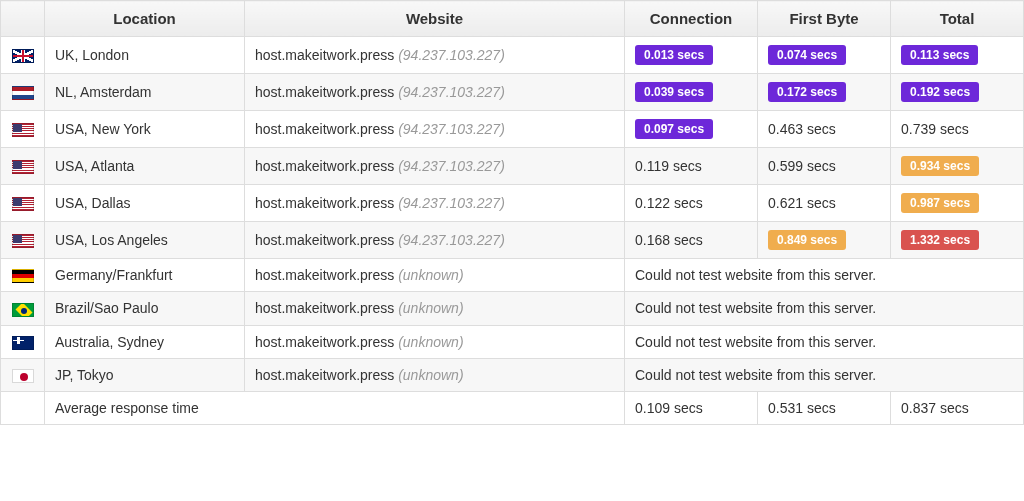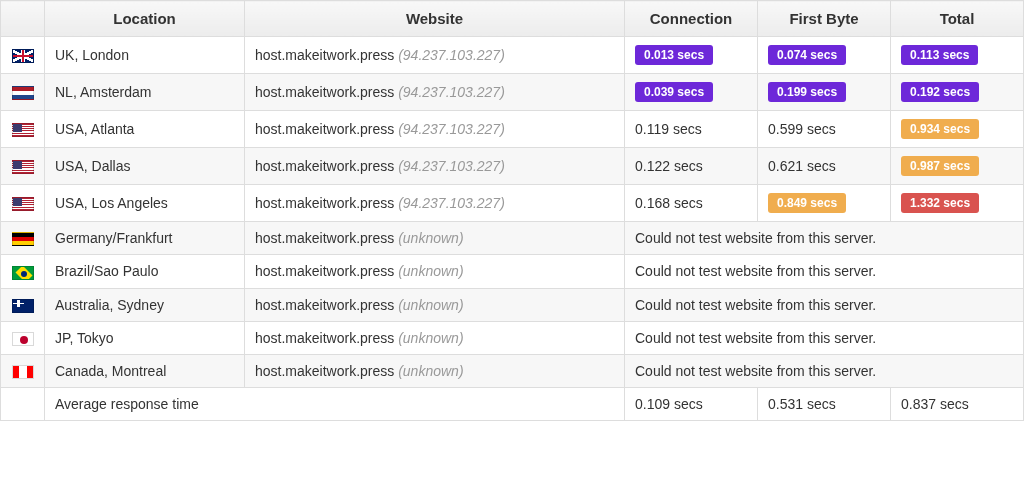--- a/index.html
+++ b/index.html
@@ -142,22 +142,30 @@
         <td><span class="host">host.makeitwork.press </span><span class="ip">(94.237.103.227)</span></td>
         <td><span class="badge b-green">0.013 secs</span></td>
         <td><span class="badge b-green">0.074 secs</span></td>
         <td><span class="badge b-green">0.113 secs</span></td>
       </tr>
       <tr>
         <td style="text-align: center;"><span class="flag flag-nl"></span></td>
         <td>NL, Amsterdam</td>
         <td><span class="host">host.makeitwork.press </span><span class="ip">(94.237.103.227)</span></td>
         <td><span class="badge b-green">0.039 secs</span></td>
-        <td><span class="badge b-green">0.199 secs</span></td>
+        <td><span class="badge b-green">0.172 secs</span></td>
         <td><span class="badge b-green">0.192 secs</span></td>
+      </tr>
+      <tr>
+        <td style="text-align: center;"><span class="flag flag-us"></span></td>
+        <td>USA, New York</td>
+        <td><span class="host">host.makeitwork.press </span><span class="ip">(94.237.103.227)</span></td>
+        <td><span class="badge b-green">0.097 secs</span></td>
+        <td class="plain">0.463 secs</td>
+        <td class="plain">0.739 secs</td>
       </tr>
       <tr>
         <td style="text-align: center;"><span class="flag flag-us"></span></td>
         <td>USA, Atlanta</td>
         <td><span class="host">host.makeitwork.press </span><span class="ip">(94.237.103.227)</span></td>
         <td class="plain">0.119 secs</td>
         <td class="plain">0.599 secs</td>
         <td><span class="badge b-orange">0.934 secs</span></td>
       </tr>
       <tr>
@@ -190,26 +198,20 @@
       </tr>
       <tr>
         <td style="text-align: center;"><span class="flag flag-au"></span></td>
         <td>Australia, Sydney</td>
         <td><span class="host">host.makeitwork.press </span><span class="ip">(unknown)</span></td>
         <td colspan="3" class="err-cell">Could not test website from this server.</td>
       </tr>
       <tr>
         <td style="text-align: center;"><span class="flag flag-jp"></span></td>
         <td>JP, Tokyo</td>
-        <td><span class="host">host.makeitwork.press </span><span class="ip">(unknown)</span></td>
-        <td colspan="3" class="err-cell">Could not test website from this server.</td>
-      </tr>
-      <tr>
-        <td style="text-align: center;"><span class="flag flag-ca"></span></td>
-        <td>Canada, Montreal</td>
         <td><span class="host">host.makeitwork.press </span><span class="ip">(unknown)</span></td>
         <td colspan="3" class="err-cell">Could not test website from this server.</td>
       </tr>
     </tbody>
   <tbody>
     <tr>
       <td></td>
       <td colspan="2">Average response time</td>
       <td class="plain">0.109 secs</td>
       <td class="plain">0.531 secs</td>

